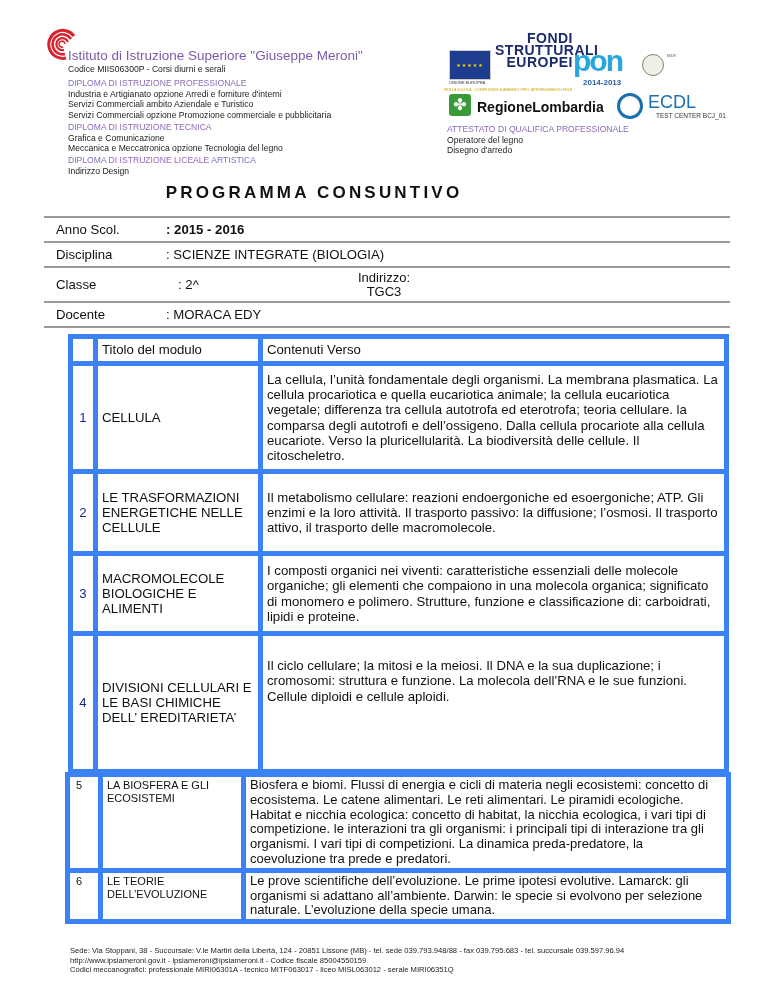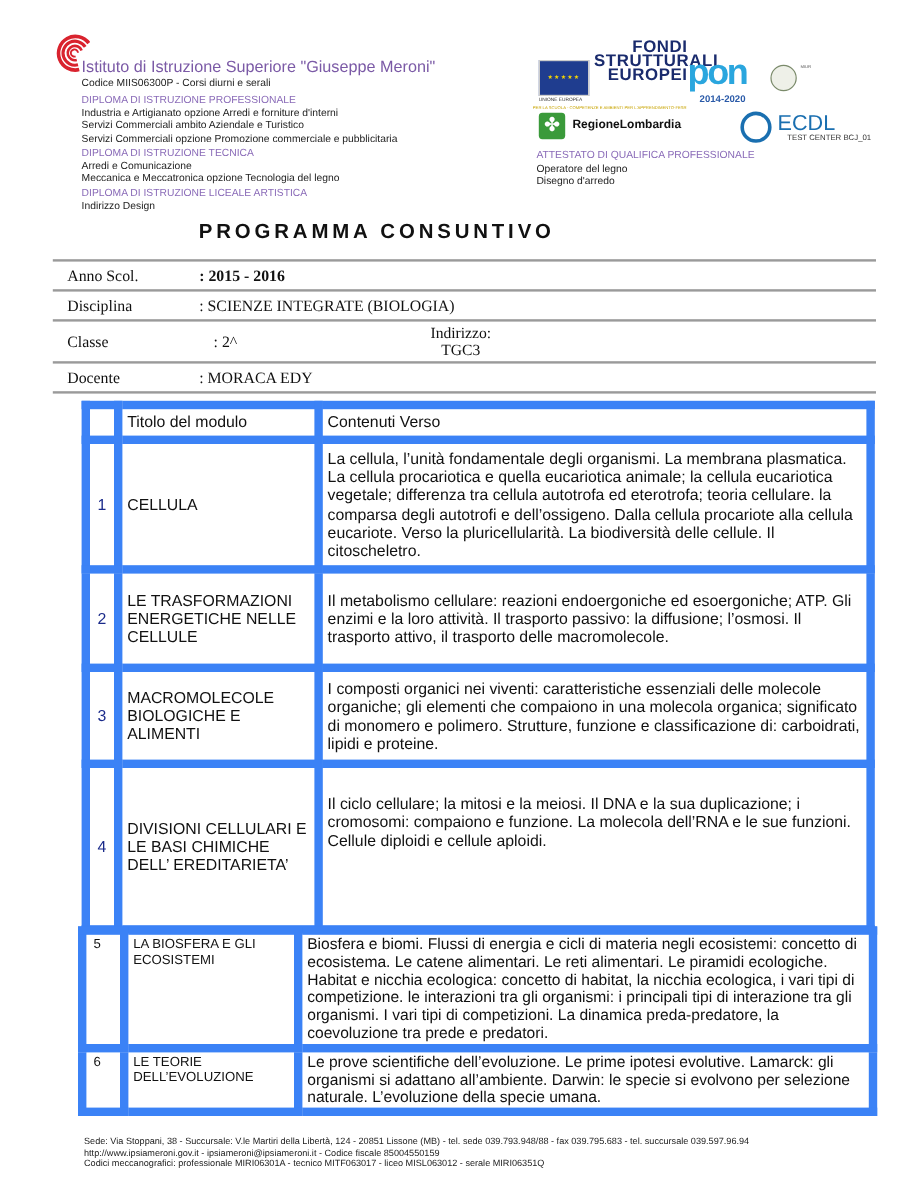--- a/index.html
+++ b/index.html
@@ -17,41 +17,41 @@
   .eu-flag { left:449px; top:50px; width:40px; height:28px; background:#1f3d8f; border:1px solid #ccc; }
   .eu-stars { position:absolute; left:0; top:0; width:40px; height:28px; color:#f4d500; font-size:5px; text-align:center; line-height:28px; letter-spacing:1px; }
   .eu-label { left:449px; top:80px; font-size:4px; color:#333; }
   .fondi { left:495px; top:32px; font-size:14px; line-height:12px; color:#1a2b6d; text-align:right; font-weight:bold; letter-spacing:0.5px; width:78px; }
   .pon { left:573px; top:44px; font-size:30px; color:#2aa6de; font-weight:bold; letter-spacing:-2px; line-height:34px; }
   .pon-years { left:583px; top:78px; font-size:8px; color:#2a5aa8; font-weight:bold; }
   .pon-strip { left:444px; top:88px; width:198px; height:5px; font-size:3.5px; color:#c8a400; white-space:nowrap; overflow:hidden; }
   .miur-emblem { left:642px; top:54px; width:20px; height:20px; border-radius:50%; border:1px solid #7a8a6a; background:#eef0e8; }
   .miur-text { left:667px; top:54px; width:70px; height:20px; font-size:3.5px; line-height:4px; color:#555; overflow:hidden; }
   .rl-icon { left:449px; top:94px; width:22px; height:22px; background:#3a9a3a; border-radius:3px; color:#fff; font-size:16px; text-align:center; line-height:22px; }
-  .rl-text { left:477px; top:99px; font-size:10px; color:#111; font-weight:bold; }
+  .rl-text { left:477px; top:99px; font-size:14px; color:#111; font-weight:bold; }
   .ecdl-ring { left:617px; top:93px; width:26px; height:26px; border:3px solid #1a6fb0; border-radius:50%; box-sizing:border-box; }
   .ecdl-text { left:648px; top:92px; font-size:18px; color:#1a6fb0; }
   .ecdl-sub { left:656px; top:112px; font-size:6.5px; color:#333; }
   .att { left:447px; top:124px; }
 
   
   .title { left:0; width:628px; top:183px; text-align:center; font-size:17px; font-weight:bold; letter-spacing:3.2px; color:#111; }
 
   
   .info { left:44px; top:216px; width:686px; }
-  .info-row { display:flex; align-items:center; border-top:2px solid #9a9a9a; position:relative; font-size:13.2px;font-family:Liberation Serif, serif; }
+  .info-row { display:flex; align-items:center; border-top:2px solid #9a9a9a; position:relative; font-size:13.2px; }
   .info-row:last-child { border-bottom:2px solid #9a9a9a; }
   .info-label { width:110px; padding-left:12px; }
   .info-val { flex:1; }
   .r1 { height:23px; } .r2 { height:23px; } .r3 { height:33px;gap:12px; } .r4 { height:23px; }
   .indir { position:absolute; left:300px; top:3px; width:80px; text-align:center; font-size:13px; line-height:14px; }
 
   
   table.mod { position:absolute; border-collapse:collapse; font-size:13.2px; line-height:15.3px; }
-  table.mod td { border:7px solid #3b82f6; vertical-align:middle; padding:1px 4px; }
+  table.mod td { border:5px solid #3b82f6; vertical-align:middle; padding:1px 4px; }
   .t1 { left:68px; top:334px; width:661px; }
   .t1 td.num { width:20px; text-align:center; color:#1a2a8a; padding:0; }
   .t1 td.tit { width:152px; }
   .t1 tr.head td { height:20px; }
   .t2 { left:65px; top:772px; width:666px; font-size:13px !important; line-height:14.8px !important; }
   .t2 td { vertical-align:top !important; }
   .t2 td.num { width:22px; padding:1px 0 0 6px; font-size:11px; }
   .t2 td.tit { width:130px; font-size:11px; line-height:13px; padding-top:2px; }
   .t2 td.cont { padding-top:1px; }
 
@@ -71,39 +71,39 @@
 <div class="abs hblock hdr-line" style="top:64px">Codice MIIS06300P - Corsi diurni e serali</div>
 
 <div class="abs hblock" style="top:78px">
   <div class="hdr-sec">DIPLOMA DI ISTRUZIONE PROFESSIONALE</div>
   <div class="hdr-line">Industria e Artigianato opzione Arredi e forniture d'interni</div>
   <div class="hdr-line">Servizi Commerciali ambito Aziendale e Turistico</div>
   <div class="hdr-line">Servizi Commerciali opzione Promozione commerciale e pubblicitaria</div>
 </div>
 <div class="abs hblock" style="top:122px">
   <div class="hdr-sec">DIPLOMA DI ISTRUZIONE TECNICA</div>
-  <div class="hdr-line">Arredi e Comunicazione</div>
+  <div class="hdr-line">Grafica e Comunicazione</div>
   <div class="hdr-line">Meccanica e Meccatronica opzione Tecnologia del legno</div>
 </div>
 <div class="abs hblock" style="top:155px">
   <div class="hdr-sec">DIPLOMA DI ISTRUZIONE LICEALE ARTISTICA</div>
   <div class="hdr-line">Indirizzo Design</div>
 </div>
 
 <div class="abs eu-flag">
     <div class="eu-stars">★★★★★</div>
   </div>
 <div class="abs eu-label">UNIONE EUROPEA</div>
 <div class="abs fondi">
   <div>FONDI</div>
   <div>STRUTTURALI</div>
   <div>EUROPEI</div>
 </div>
 <div class="abs pon">pon</div>
-<div class="abs pon-years">2014-2020</div>
+<div class="abs pon-years">2014-2013</div>
 <div class="abs pon-strip">PER LA SCUOLA - COMPETENZE E AMBIENTI PER L'APPRENDIMENTO-FESR</div>
 <div class="abs miur-emblem"></div>
 <div class="abs miur-text">MIUR</div>
 <div class="abs rl-icon">✤</div>
 <div class="abs rl-text">RegioneLombardia</div>
 <div class="abs ecdl-ring"></div>
 <div class="abs ecdl-text">ECDL</div>
 <div class="abs ecdl-sub">TEST CENTER BCJ_01</div>
 
 <div class="abs att">
@@ -155,21 +155,21 @@
     <td>Il metabolismo cellulare: reazioni endoergoniche ed esoergoniche; ATP. Gli enzimi e la loro attività. Il trasporto passivo: la diffusione; l’osmosi. Il trasporto attivo, il trasporto delle macromolecole.</td>
   </tr>
   <tr style="height:80px">
     <td class="num">3</td>
     <td class="tit">MACROMOLECOLE BIOLOGICHE E ALIMENTI</td>
     <td>I composti organici nei viventi: caratteristiche essenziali delle molecole organiche; gli elementi che compaiono in una molecola organica; significato di monomero e polimero. Strutture, funzione e classificazione di: carboidrati, lipidi e proteine.</td>
   </tr>
   <tr style="height:138px">
     <td class="num">4</td>
     <td class="tit">DIVISIONI CELLULARI E LE BASI CHIMICHE DELL’ EREDITARIETA’</td>
-    <td style="vertical-align:top;padding-top:22px">Il ciclo cellulare; la mitosi e la meiosi. Il DNA e la sua duplicazione; i cromosomi: compaiono e funzione. La molecola dell’RNA e le sue funzioni. Cellule diploidi e cellule aploidi.</td>
+    <td style="vertical-align:top;padding-top:22px">Il ciclo cellulare; la mitosi e la meiosi. Il DNA e la sua duplicazione; i cromosomi: struttura e funzione. La molecola dell’RNA e le sue funzioni. Cellule diploidi e cellule aploidi.</td>
   </tr>
 </tbody>
   </table>
 
 <table class="mod t2">
   <tbody>
       <tr style="height:92px">
     <td class="num">5</td>
     <td class="tit">LA BIOSFERA E GLI ECOSISTEMI</td>
     <td class="cont">Biosfera e biomi. Flussi di energia e cicli di materia negli ecosistemi: concetto di ecosistema. Le catene alimentari. Le reti alimentari. Le piramidi ecologiche. Habitat e nicchia ecologica: concetto di habitat, la nicchia ecologica, i vari tipi di competizione. le interazioni tra gli organismi: i principali tipi di interazione tra gli organismi. I vari tipi di competizioni. La dinamica preda-predatore, la coevoluzione tra prede e predatori.</td>

